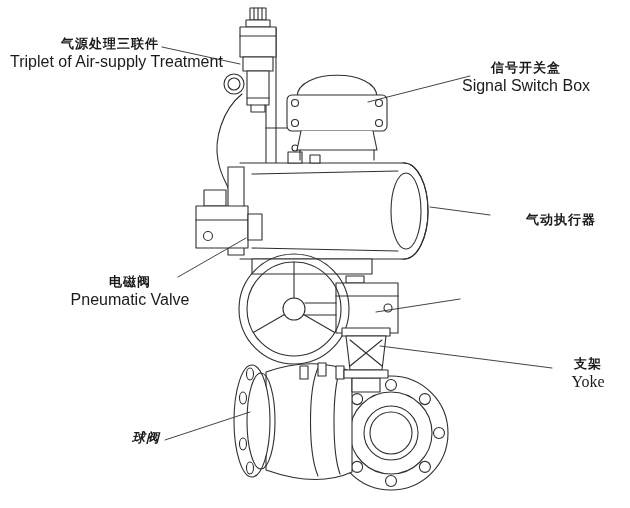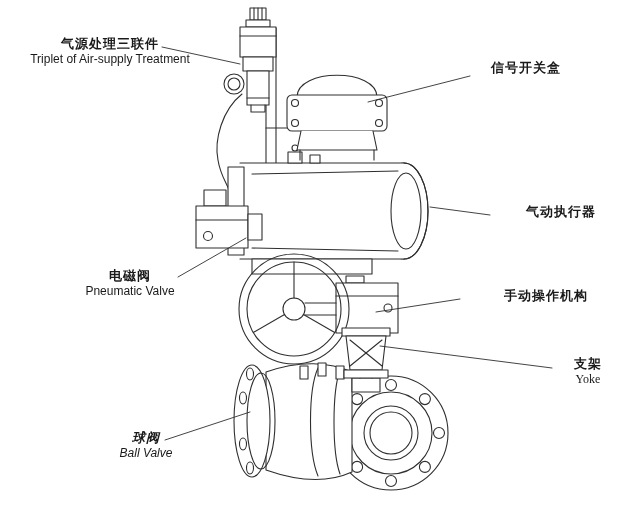--- a/index.html
+++ b/index.html
@@ -11,21 +11,21 @@
   }
   .canvas {
     position: relative;
     width: 630px; height: 508px;
     background: #ffffff;
     overflow: hidden;
   }
   .drawing { position: absolute; left: 0; top: 0; }
   .label { position: absolute; text-align: center; line-height: 1.25; }
   .label .cn { font-size: 13px; font-weight: bold; letter-spacing: 1px; white-space: nowrap; }
-  .label .en { font-size: 12px; white-space: nowrap; }
+  .label .en { font-size: 16px; white-space: nowrap; }
 </style>
 </head>
 <body>
 
 <div class="canvas">
 
   <svg class="drawing" width="630" height="508" viewBox="0 0 630 508">
     <g stroke="#2f2f2f" fill="none" stroke-width="1.1" stroke-linecap="round" stroke-linejoin="round">
 
       <g>
@@ -162,38 +162,37 @@
     </g>
   </svg>
 
   <div class="label" style="left:10px; top:36px; width:200px;text-align:center;">
     <div class="cn">气源处理三联件</div>
     <div class="en">Triplet of Air-supply Treatment</div>
   </div>
 
   <div class="label" style="left:451px; top:60px; width:150px;">
     <div class="cn">信号开关盒</div>
+    <div class="en">Signal Switch Box</div>
   </div>
 
-  <div class="label" style="left:492px; top:204px; width:138px;">
+  <div class="label" style="left:492px; top:212px; width:138px;">
     <div class="cn">气动执行器</div>
   </div>
 
-  <div class="label" style="left:70px; top:268px; width:120px;">
+  <div class="label" style="left:70px; top:274px; width:120px;">
     <div class="cn">电磁阀</div>
     <div class="en">Pneumatic Valve</div>
   </div>
 
   <div class="label" style="left:462px; top:288px; width:168px;">
-    <div class="cn">手动操作机构</div>
   </div>
 
   <div class="label" style="left:556px; top:356px; width:64px;font-family:Liberation Serif, serif;">
     <div class="cn">支架</div>
     <div class="en">Yoke</div>
   </div>
 
   <div class="label" style="left:96px; top:430px; width:100px;font-style:italic;">
     <div class="cn">球阀</div>
-    <div class="en">Ball Valve</div>
   </div>
 
 </div>
 
 </body></html>

